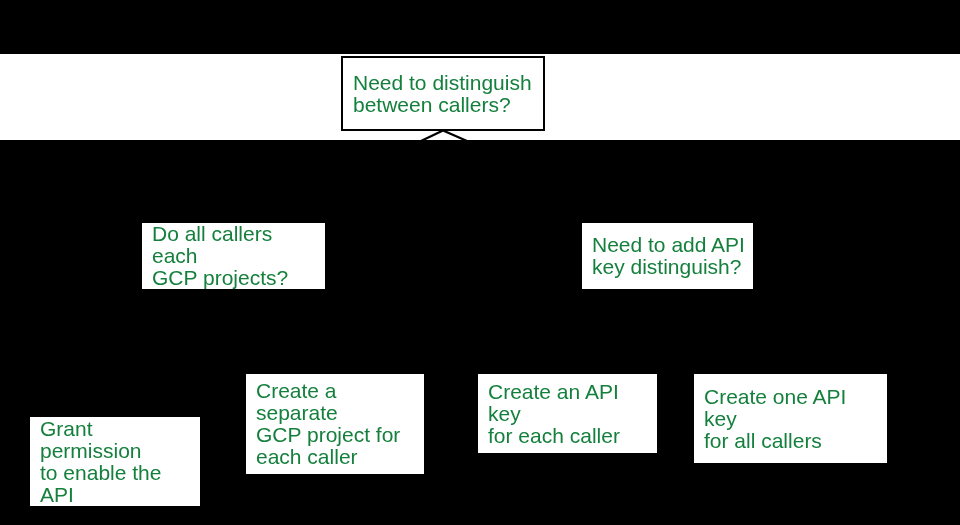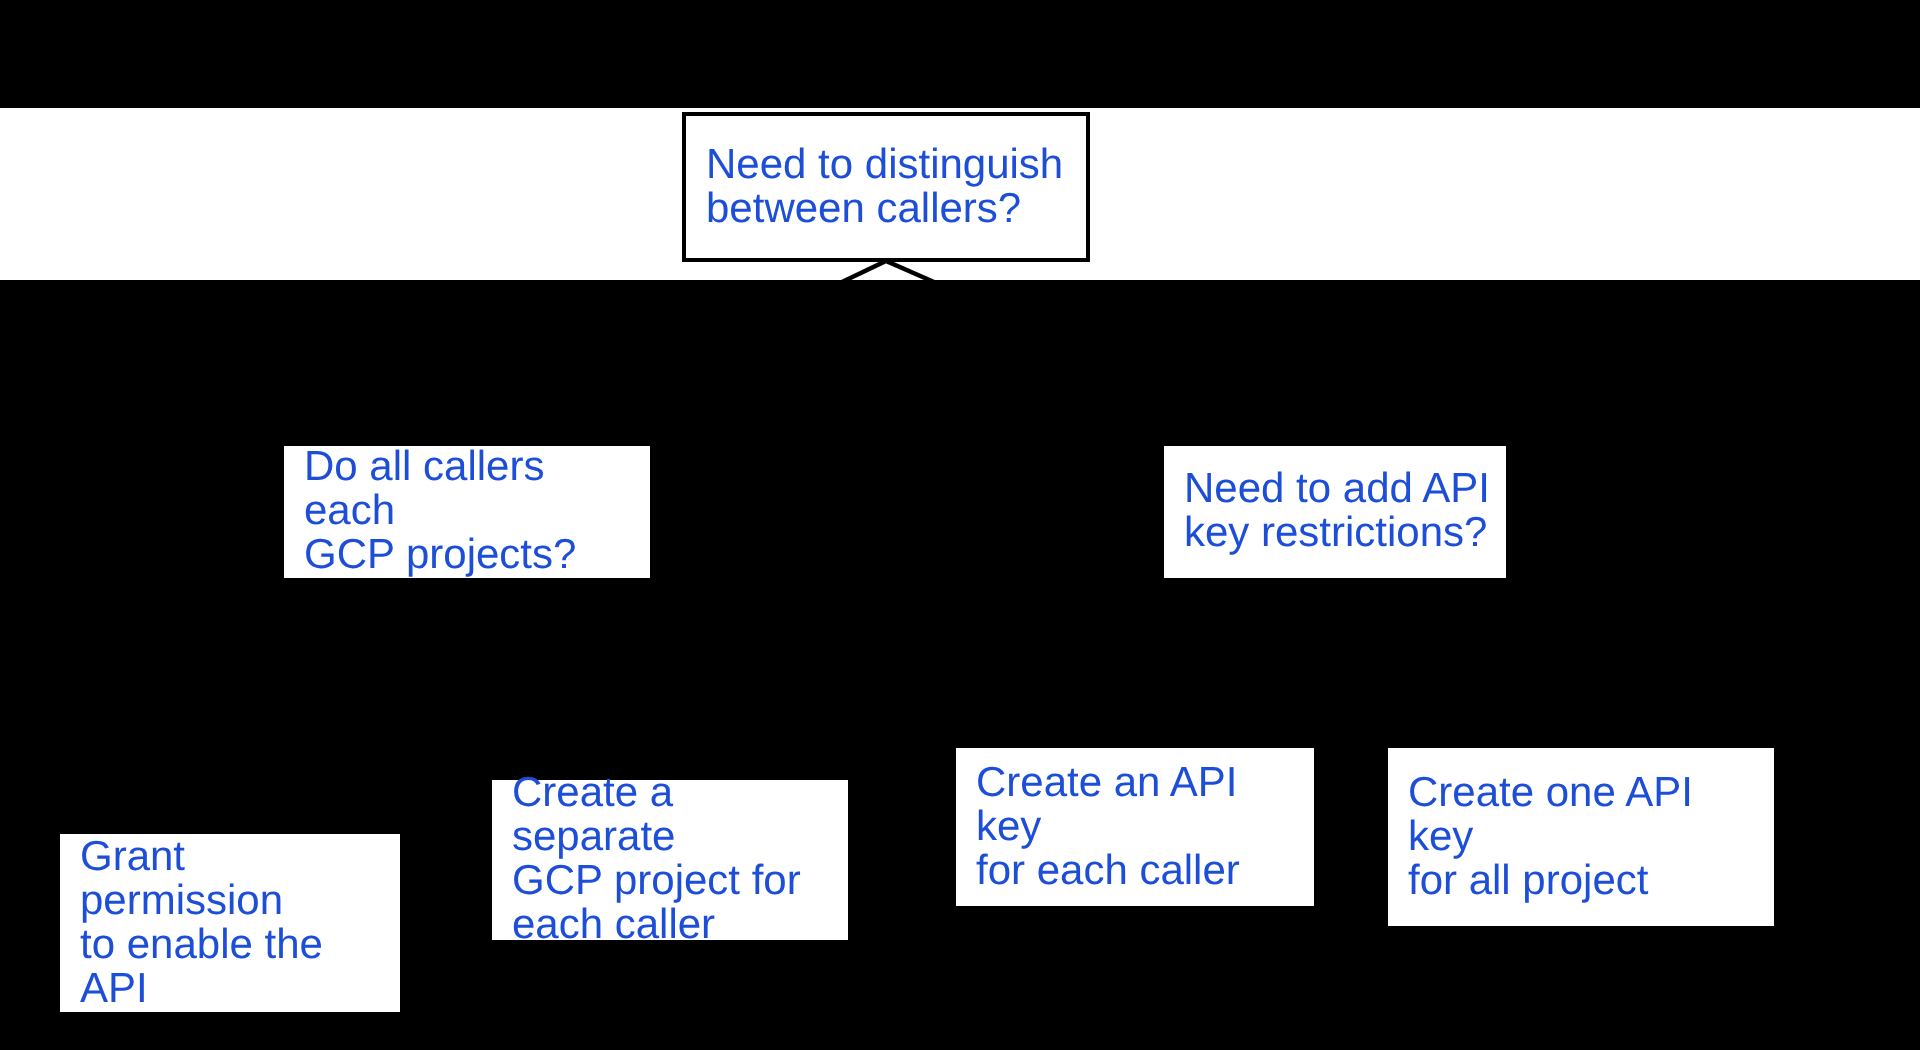--- a/index.html
+++ b/index.html
@@ -44,30 +44,30 @@
     display: flex;
     align-items: center;
     box-sizing: border-box;
   }
   .node-label {
     font-size: 21px;
     line-height: 22px;
     white-space: pre-line;
     padding-left: 10px;
     padding-right: 4px;
-    color: #1d4ed8;
+    color: #15803d;
   }
   
   .node-root      { left: 341px; top: 56px;  width: 204px; height: 75px; border: 2px solid #000000; }
   
   .node-q-gcp     { left: 142px; top: 223px; width: 183px; height: 66px; }
   .node-q-apikey  { left: 582px; top: 223px; width: 171px; height: 66px; }
   
   .node-leaf-grant    { left: 30px;  top: 374px; width: 170px; height: 89px; margin-top: 43px; }
-  .node-leaf-project  { left: 246px; top: 374px; width: 178px; height: 80px; margin-top: 16px; }
+  .node-leaf-project  { left: 246px; top: 374px; width: 178px; height: 100px; }
   .node-leaf-key-each { left: 478px; top: 374px; width: 179px; height: 79px; }
   .node-leaf-key-all  { left: 694px; top: 374px; width: 193px; height: 89px; }
 </style>
 </head>
 <body>
 
 <div class="canvas">
 
   <div class="band"></div>
 
@@ -80,37 +80,37 @@
 between callers?</div>
   </div>
 
   <div class="node node-q-gcp">
     <div class="node-label">Do all callers each
 GCP projects?</div>
   </div>
 
   <div class="node node-q-apikey">
     <div class="node-label">Need to add API
-key restrictions?</div>
+key distinguish?</div>
   </div>
 
   <div class="node node-leaf-grant">
     <div class="node-label">Grant permission
 to enable the API</div>
   </div>
 
   <div class="node node-leaf-project">
     <div class="node-label">Create a separate
 GCP project for
 each caller</div>
   </div>
 
   <div class="node node-leaf-key-each">
     <div class="node-label">Create an API key
 for each caller</div>
   </div>
 
   <div class="node node-leaf-key-all">
     <div class="node-label">Create one API key
-for all project</div>
+for all callers</div>
   </div>
 
 </div>
 
 </body></html>

